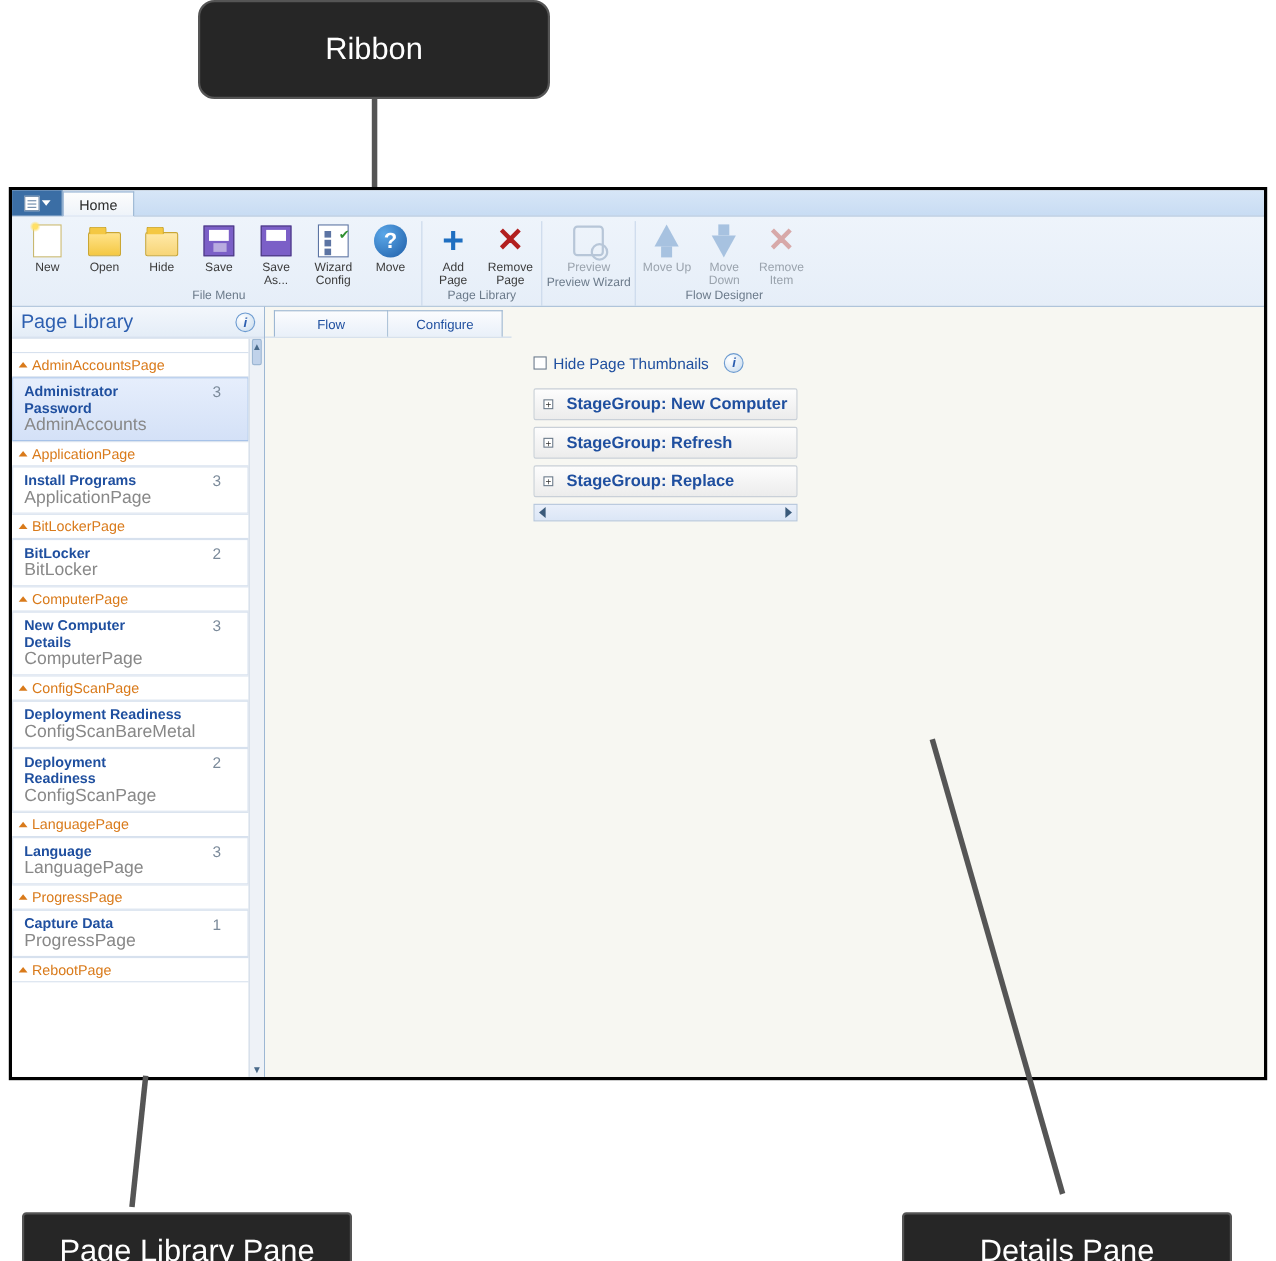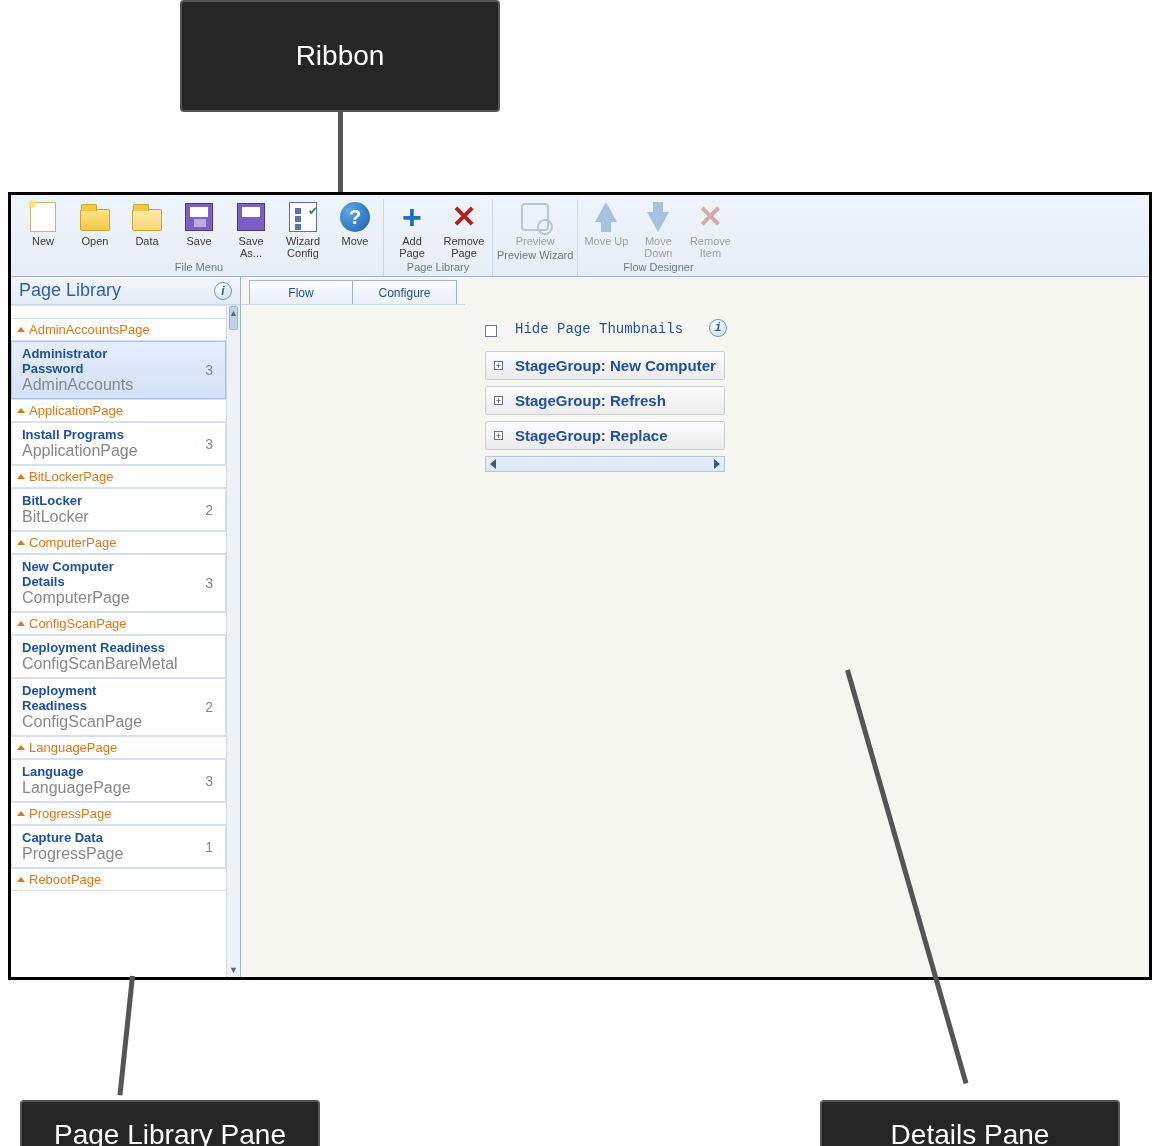--- a/index.html
+++ b/index.html
@@ -21,21 +21,21 @@
     justify-content: center;
     border-radius: 4px;
   }
   .callout-top-wrap {
     display: flex;
     flex-direction: column;
     align-items: center;
     margin-left: 180px;
     width: 320px;
   }
-  .callout-top { width: 320px; height: 112px; }
+  .callout-top { width: 320px; height: 90px; border-radius: 15px; }
   .connector-v { width: 5px; height: 80px; background: #555; }
   .app-window {
     border: 3px solid #000;
     width: 1144px;
     margin: 0 8px;
     background: #fff;
   }
   
   .titlebar {
     display: flex;
@@ -139,40 +139,40 @@
   .lib-sb{position:absolute;right:0;top:0;bottom:0;width:14px;background:#eef2f7;border-left:1px solid #d0dae6;}
   .lib-sb::before{content:"";position:absolute;top:0;left:2px;right:2px;height:22px;background:#c0d2ea;border:1px solid #9db7d3;border-radius:2px;}
   .lib-sb .arrup,.lib-sb .arrdn{position:absolute;left:0;right:0;height:14px;display:flex;align-items:center;justify-content:center;font-size:9px;color:#4a6a8a;}
   .lib-sb .arrdn{bottom:0;}
   .grp-hdr{
     background:#fff;border:1px solid #d7e1ee;border-left:none;border-right:none;
     padding:3px 6px; color:#d97a1a; font-size:13px; display:flex; align-items:center; gap:4px;
   }
   .chev{width:0;height:0;border-left:4px solid transparent;border-right:4px solid transparent;border-bottom:5px solid #d97a1a;display:inline-block;}
   .lib-item{
-    border:1px solid #d7e1ee; margin:0; padding:4px 8px 4px 10px;
-    display:flex; justify-content:space-between; align-items:center;gap:48px;
+    border:1px solid #d7e1ee; margin:0; padding:4px 20px 4px 10px;
+    display:flex; justify-content:space-between; gap:48px;
   }
   .lib-item .txt{display:flex;flex-direction:column;}
   .lib-item .ttl{color:#1f4f9f;font-weight:bold;font-size:13px;}
   .lib-item .sub{color:#888;font-size:16px;}
   .lib-item .cnt{color:#7b8a9a;font-size:14px;padding-right:4px;}
   .lib-item.sel{background:linear-gradient(#e6eefc,#d4e1f7);border-color:#a7c2e8;}
   
   .details{flex:1;background:#f7f7f2;display:flex;flex-direction:row;}
   .tabsrow{display:flex;padding:0 8px;gap:0;background:#f7f7f2;border-bottom:1px solid #c9d8ea;height:28px;align-items:flex-end;}
   .dtab{
     width:104px;height:24px;border:1px solid #9db7d3;background:linear-gradient(#fbfcfe,#e9f0f9);
     color:#1f4f9f;font-size:12px;display:flex;align-items:center;justify-content:center;border-bottom:none;
   }
   .dtab+.dtab{border-left:none;}
   .section{padding:10px 16px 4px;}
   .sect-hdr{display:flex;align-items:center;gap:6px;color:#e07b1a;font-size:19px;}
   .sect-body{color:#2a3a6a;font-size:13.5px;padding:10px 6px 0 20px;line-height:1.45;}
-  .hidepg{display:flex;align-items:flex-end;gap:18px;padding:10px 0 10px 4px;color:#1f4f9f;font-size:14px;font-family:Liberation Mono, monospace;}
+  .hidepg{display:flex;align-items:center;gap:6px;padding:10px 0 10px 4px;color:#1f4f9f;font-size:14px;}
   .chk{width:12px;height:12px;border:1px solid #6b7a8a;background:#fff;}
   .stagegrp{
     margin:4px 4px 6px; border:1px solid #c9d0d8;border-radius:2px;
     background:linear-gradient(#fdfdfd,#ececec);
     padding:5px 8px; color:#1f4f9f; font-weight:bold; font-size:15px;
     display:flex;align-items:center;gap:10px;
   }
   .stagegrp .exp{width:9px;height:9px;border:1px solid #6b7a8a;background:#fff;color:#333;font-size:9px;line-height:8px;text-align:center;font-weight:normal;margin-right:2px;}
   .hscroll{margin:2px 4px 0;height:16px;background:linear-gradient(#e9effa,#dbe6f6);border:1px solid #b5c6dc;position:relative;}
   .hscroll::before,.hscroll::after{content:"";position:absolute;top:2px;width:0;height:0;border-top:5px solid transparent;border-bottom:5px solid transparent;}
@@ -189,20 +189,29 @@
 
 <div class="callout-top-wrap">
   <div class="callout callout-top">
     <span>Ribbon</span>
   </div>
   <div class="connector-v"></div>
 </div>
 
 <div class="app-window">
 
+  <div class="titlebar">
+    <div class="sysmenu">
+      <span class="page-ico"></span>
+      <span class="dd"></span>
+    </div>
+    <div class="tab-home">
+      <span>Home</span>
+    </div>
+  </div>
 
   <div class="ribbon">
 
     <div class="rgroup">
       <div class="rbtns">
         <div class="rbtn">
           <span class="ico">
               <span class="ico-new"></span>
             </span>
           <span>New</span>
@@ -210,21 +219,21 @@
         <div class="rbtn">
           <span class="ico">
               <span class="ico-folder"></span>
             </span>
           <span>Open</span>
         </div>
         <div class="rbtn">
           <span class="ico">
               <span class="ico-folder closed"></span>
             </span>
-          <span>Data</span>
+          <span>Hide</span>
         </div>
         <div class="rbtn">
           <span class="ico">
               <span class="ico-save"></span>
             </span>
           <span>Save</span>
         </div>
         <div class="rbtn">
           <span class="ico">
               <span class="ico-saveas"></span>

